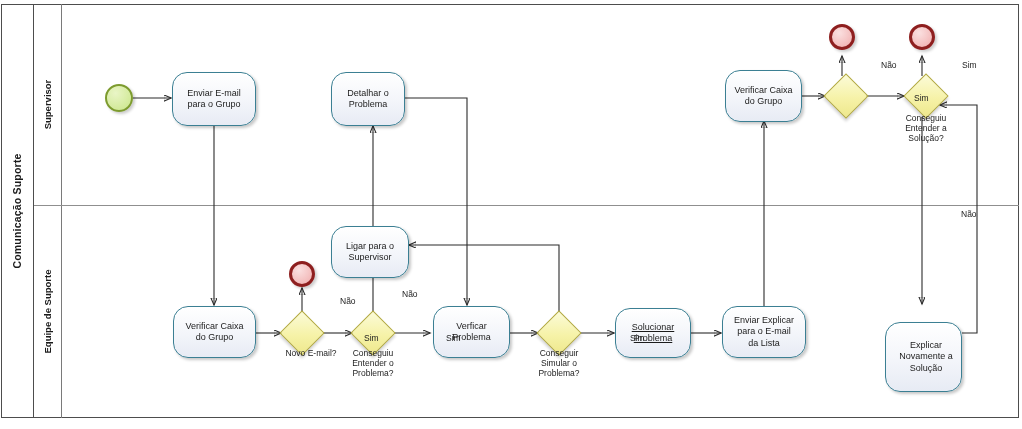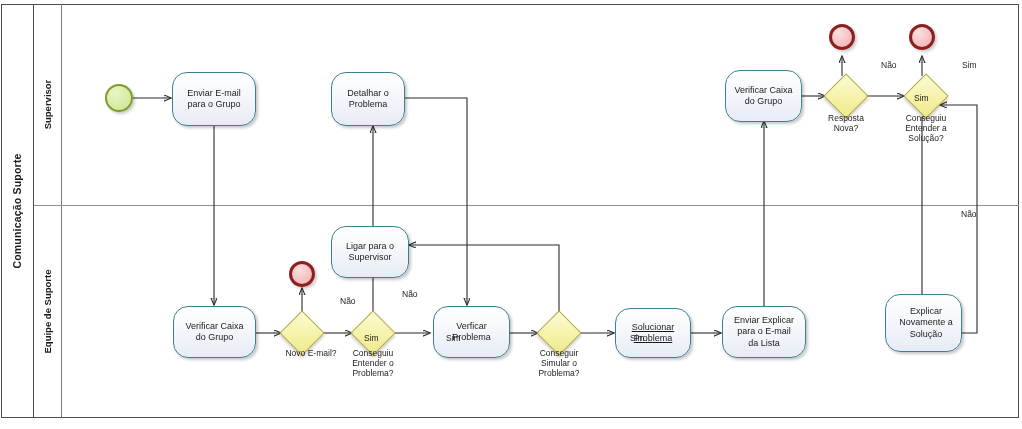--- a/index.html
+++ b/index.html
@@ -135,21 +135,21 @@
   <div class="task" style="left:433px;top:306px;width:77px;height:52px;">Verficar
 Problema</div>
 
   <div class="task" style="left:615px;top:308px;width:76px;height:50px;text-decoration:underline;">Solucionar
 Problema</div>
 
   <div class="task" style="left:722px;top:306px;width:84px;height:52px;">Enviar Explicar
 para o E-mail
 da Lista</div>
 
-  <div class="task" style="left:885px;top:294px;width:77px;height:58px;padding-left:8px;">Explicar
+  <div class="task" style="left:885px;top:322px;width:77px;height:70px;padding-left:8px;">Explicar
 Novamente a
 Solução</div>
 
   <div class="gateway" style="left:281px;top:312px;">
     <div class="dia"></div>
   </div>
   <div class="gw-label" style="left:249px;top:348px;width:86px;padding-left:19px;">Novo E-mail?</div>
 
   <div class="gateway" style="left:352px;top:312px;">
     <div class="dia"></div>
@@ -161,22 +161,20 @@
   <div class="gateway" style="left:538px;top:312px;">
     <div class="dia"></div>
   </div>
   <div class="gw-label" style="left:516px;top:348px;width:86px;">Conseguir
 Simular o
 Problema?</div>
 
   <div class="gateway" style="left:825px;top:75px;">
     <div class="dia"></div>
   </div>
-  <div class="gw-label" style="left:803px;top:113px;width:86px;">Resposta
-Nova?</div>
 
   <div class="gateway" style="left:905px;top:75px;">
     <div class="dia"></div>
   </div>
   <div class="gw-label" style="left:883px;top:113px;width:86px;">Conseguiu
 Entender a
 Solução?</div>
 
   <div class="flow-label" style="left:304px;top:296px;">Não</div>
   <div class="flow-label" style="left:328px;top:333px;">Sim</div>

